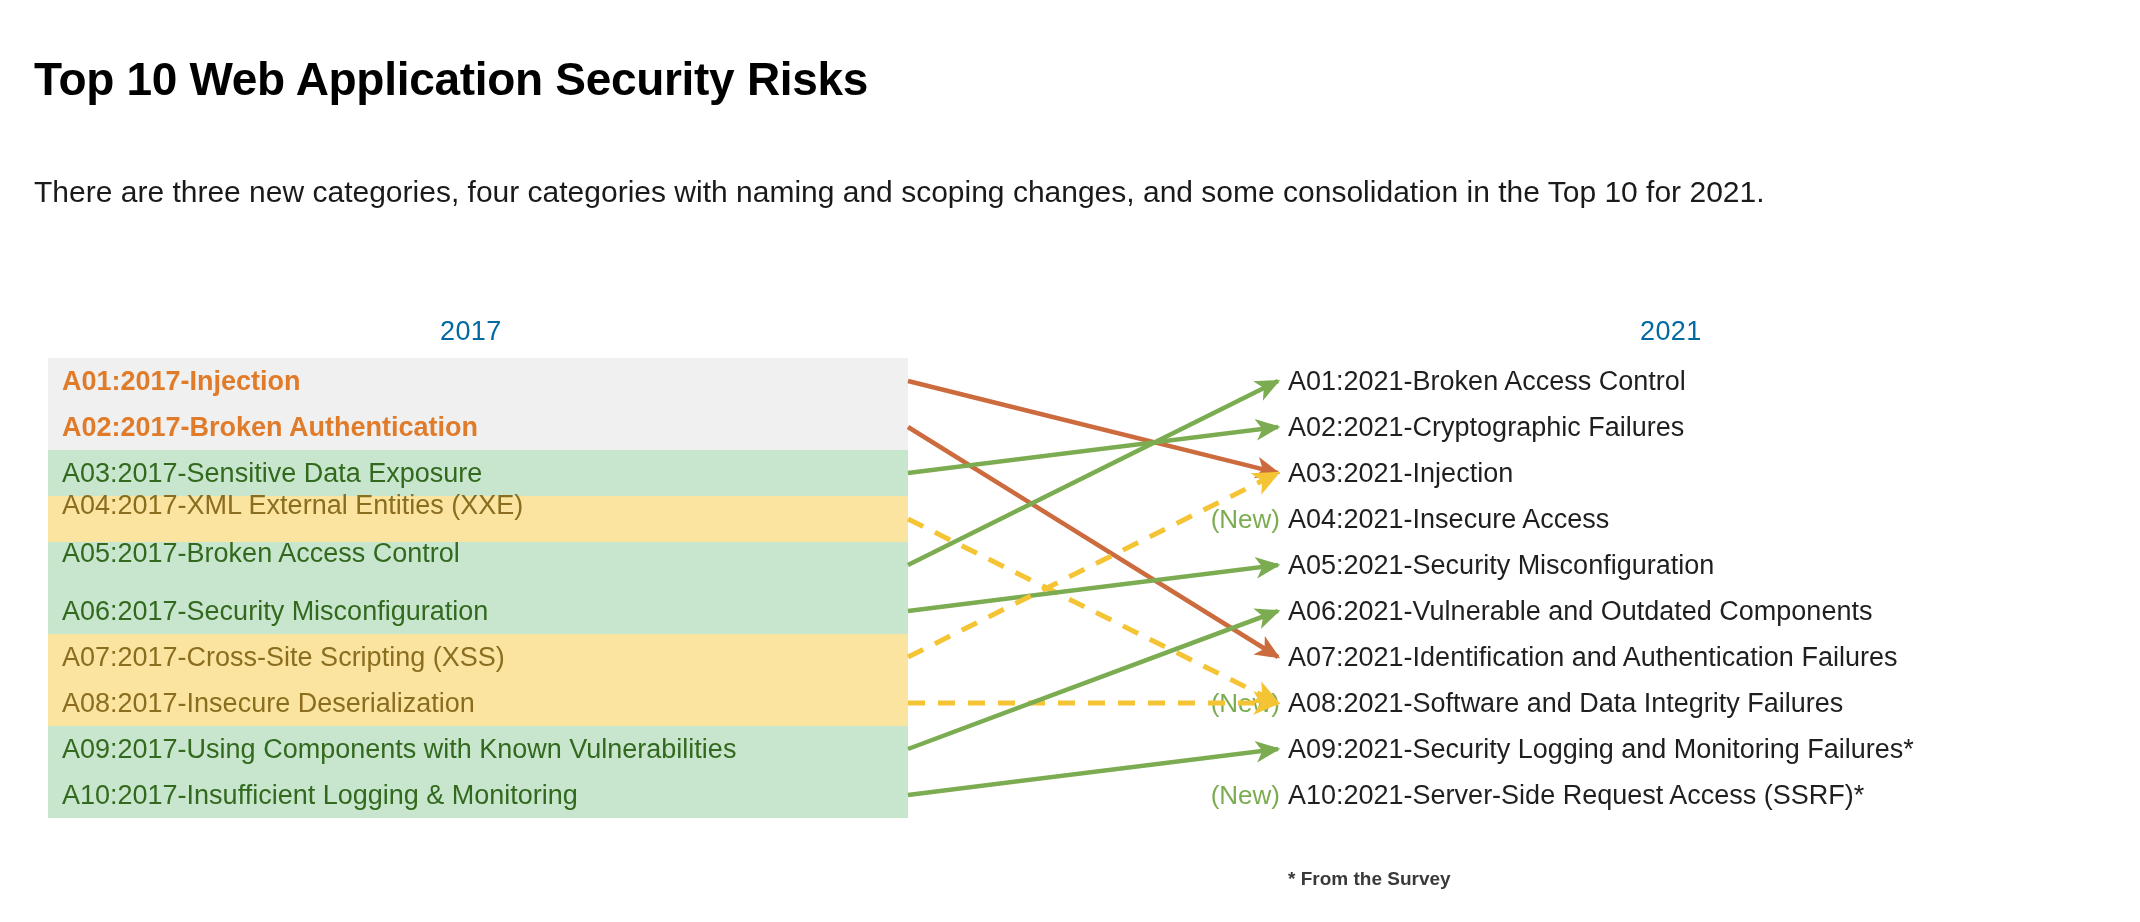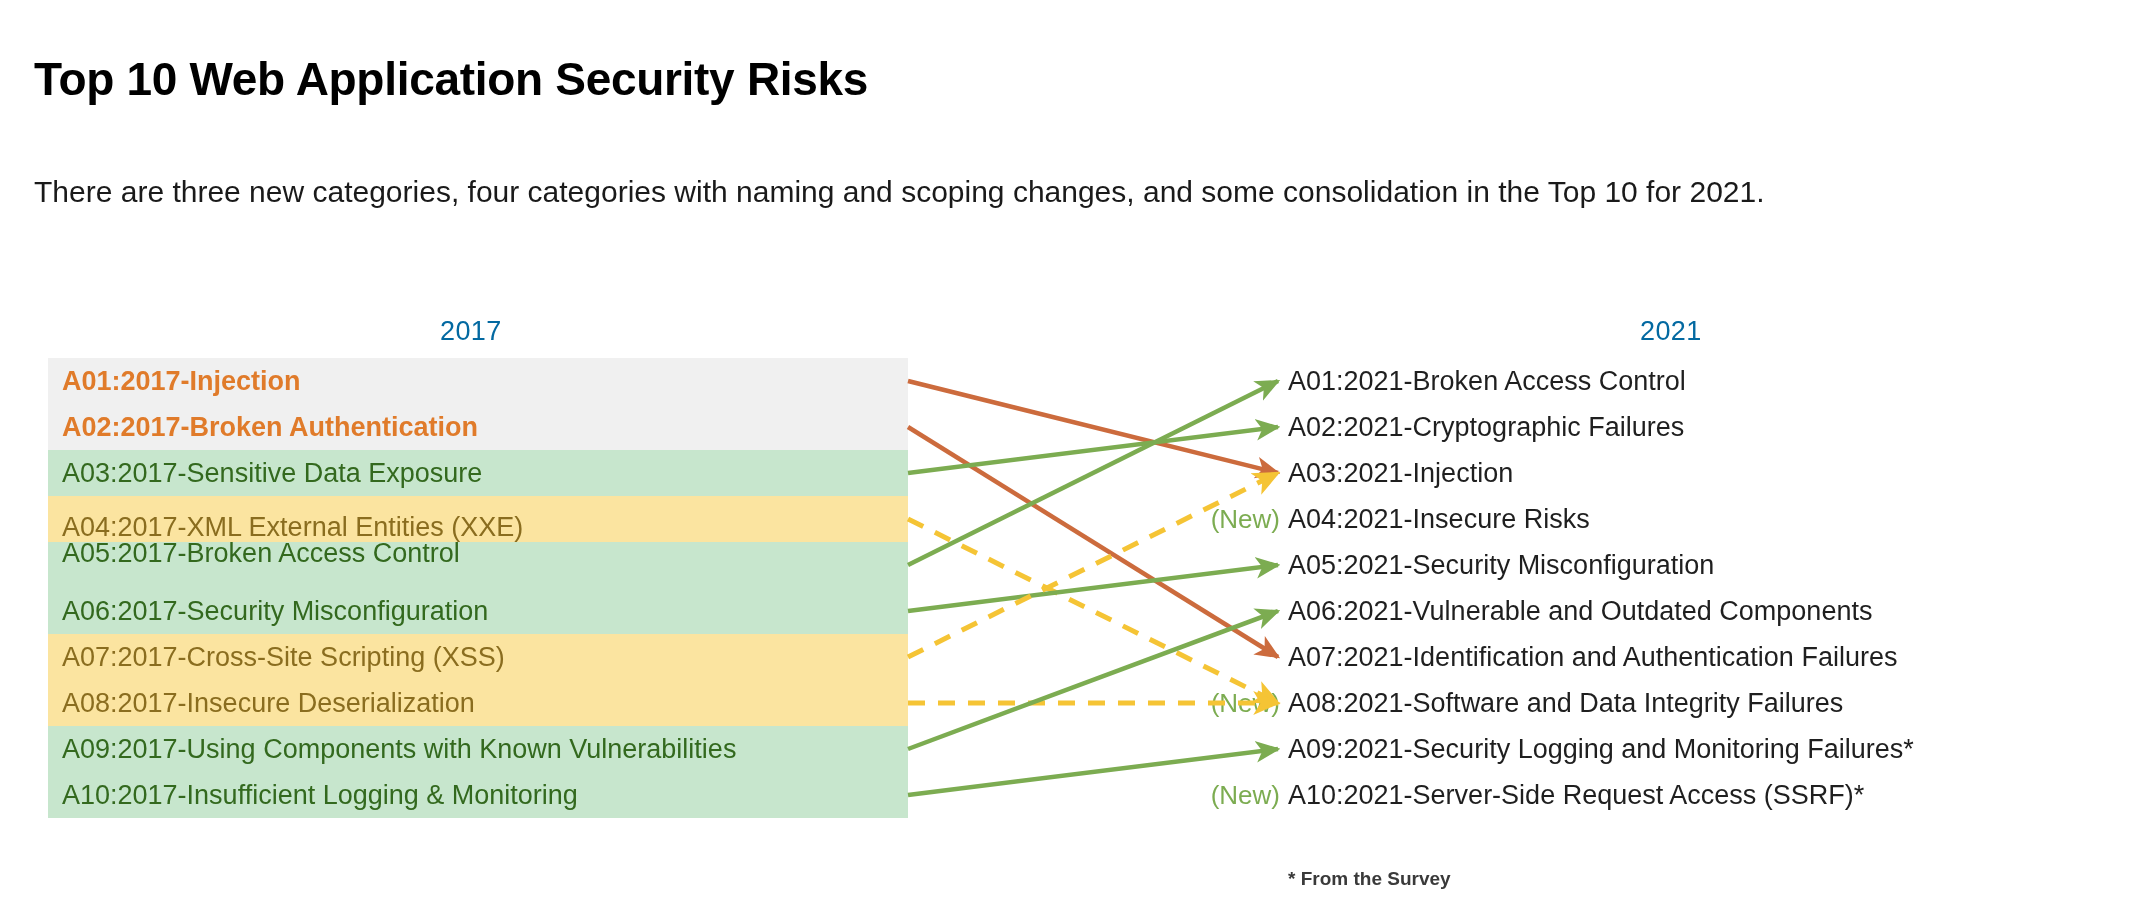--- a/index.html
+++ b/index.html
@@ -149,34 +149,34 @@
     <div class="left-panel" id="left-panel">
         <div class="band band-grey" style="top: 0px; height: 92px;"></div>
         <div class="band band-green" style="top: 92px; height: 46px;"></div>
         <div class="band band-yellow" style="top: 138px; height: 46px;"></div>
         <div class="band band-green" style="top: 184px; height: 92px;"></div>
         <div class="band band-yellow" style="top: 276px; height: 92px;"></div>
         <div class="band band-green" style="top: 368px; height: 92px;"></div>
         <div class="row-2017 t-orange" style="top: 0px;">A01:2017-Injection</div>
         <div class="row-2017 t-orange" style="top: 46px;">A02:2017-Broken Authentication</div>
         <div class="row-2017 t-green" style="top: 92px;">A03:2017-Sensitive Data Exposure</div>
-        <div class="row-2017 t-olive" style="top: 146px;">A04:2017-XML External Entities (XXE)</div>
+        <div class="row-2017 t-olive" style="top: 124px;">A04:2017-XML External Entities (XXE)</div>
         <div class="row-2017 t-green" style="top: 172px;">A05:2017-Broken Access Control</div>
         <div class="row-2017 t-green" style="top: 230px;">A06:2017-Security Misconfiguration</div>
         <div class="row-2017 t-olive" style="top: 276px;">A07:2017-Cross-Site Scripting (XSS)</div>
         <div class="row-2017 t-olive" style="top: 322px;">A08:2017-Insecure Deserialization</div>
         <div class="row-2017 t-green" style="top: 368px;">A09:2017-Using Components with Known Vulnerabilities</div>
         <div class="row-2017 t-green" style="top: 414px;">A10:2017-Insufficient Logging &amp; Monitoring</div>
       </div>
 
     <div id="right-col">
         <div class="row-2021" style="top: 42px;">A01:2021-Broken Access Control</div>
         <div class="row-2021" style="top: 88px;">A02:2021-Cryptographic Failures</div>
         <div class="row-2021" style="top: 134px;">A03:2021-Injection</div>
-        <div class="row-2021" style="top: 180px;">A04:2021-Insecure Risks</div>
+        <div class="row-2021" style="top: 180px;">A04:2021-Insecure Access</div>
         <div class="new-tag" style="top: 180px;">(New)</div>
         <div class="row-2021" style="top: 226px;">A05:2021-Security Misconfiguration</div>
         <div class="row-2021" style="top: 272px;">A06:2021-Vulnerable and Outdated Components</div>
         <div class="row-2021" style="top: 318px;">A07:2021-Identification and Authentication Failures</div>
         <div class="row-2021" style="top: 364px;">A08:2021-Software and Data Integrity Failures</div>
         <div class="new-tag" style="top: 364px;">(New)</div>
         <div class="row-2021" style="top: 410px;">A09:2021-Security Logging and Monitoring Failures*</div>
         <div class="row-2021" style="top: 456px;">A10:2021-Server-Side Request Access (SSRF)*</div>
         <div class="new-tag" style="top: 456px;">(New)</div>
       </div>

